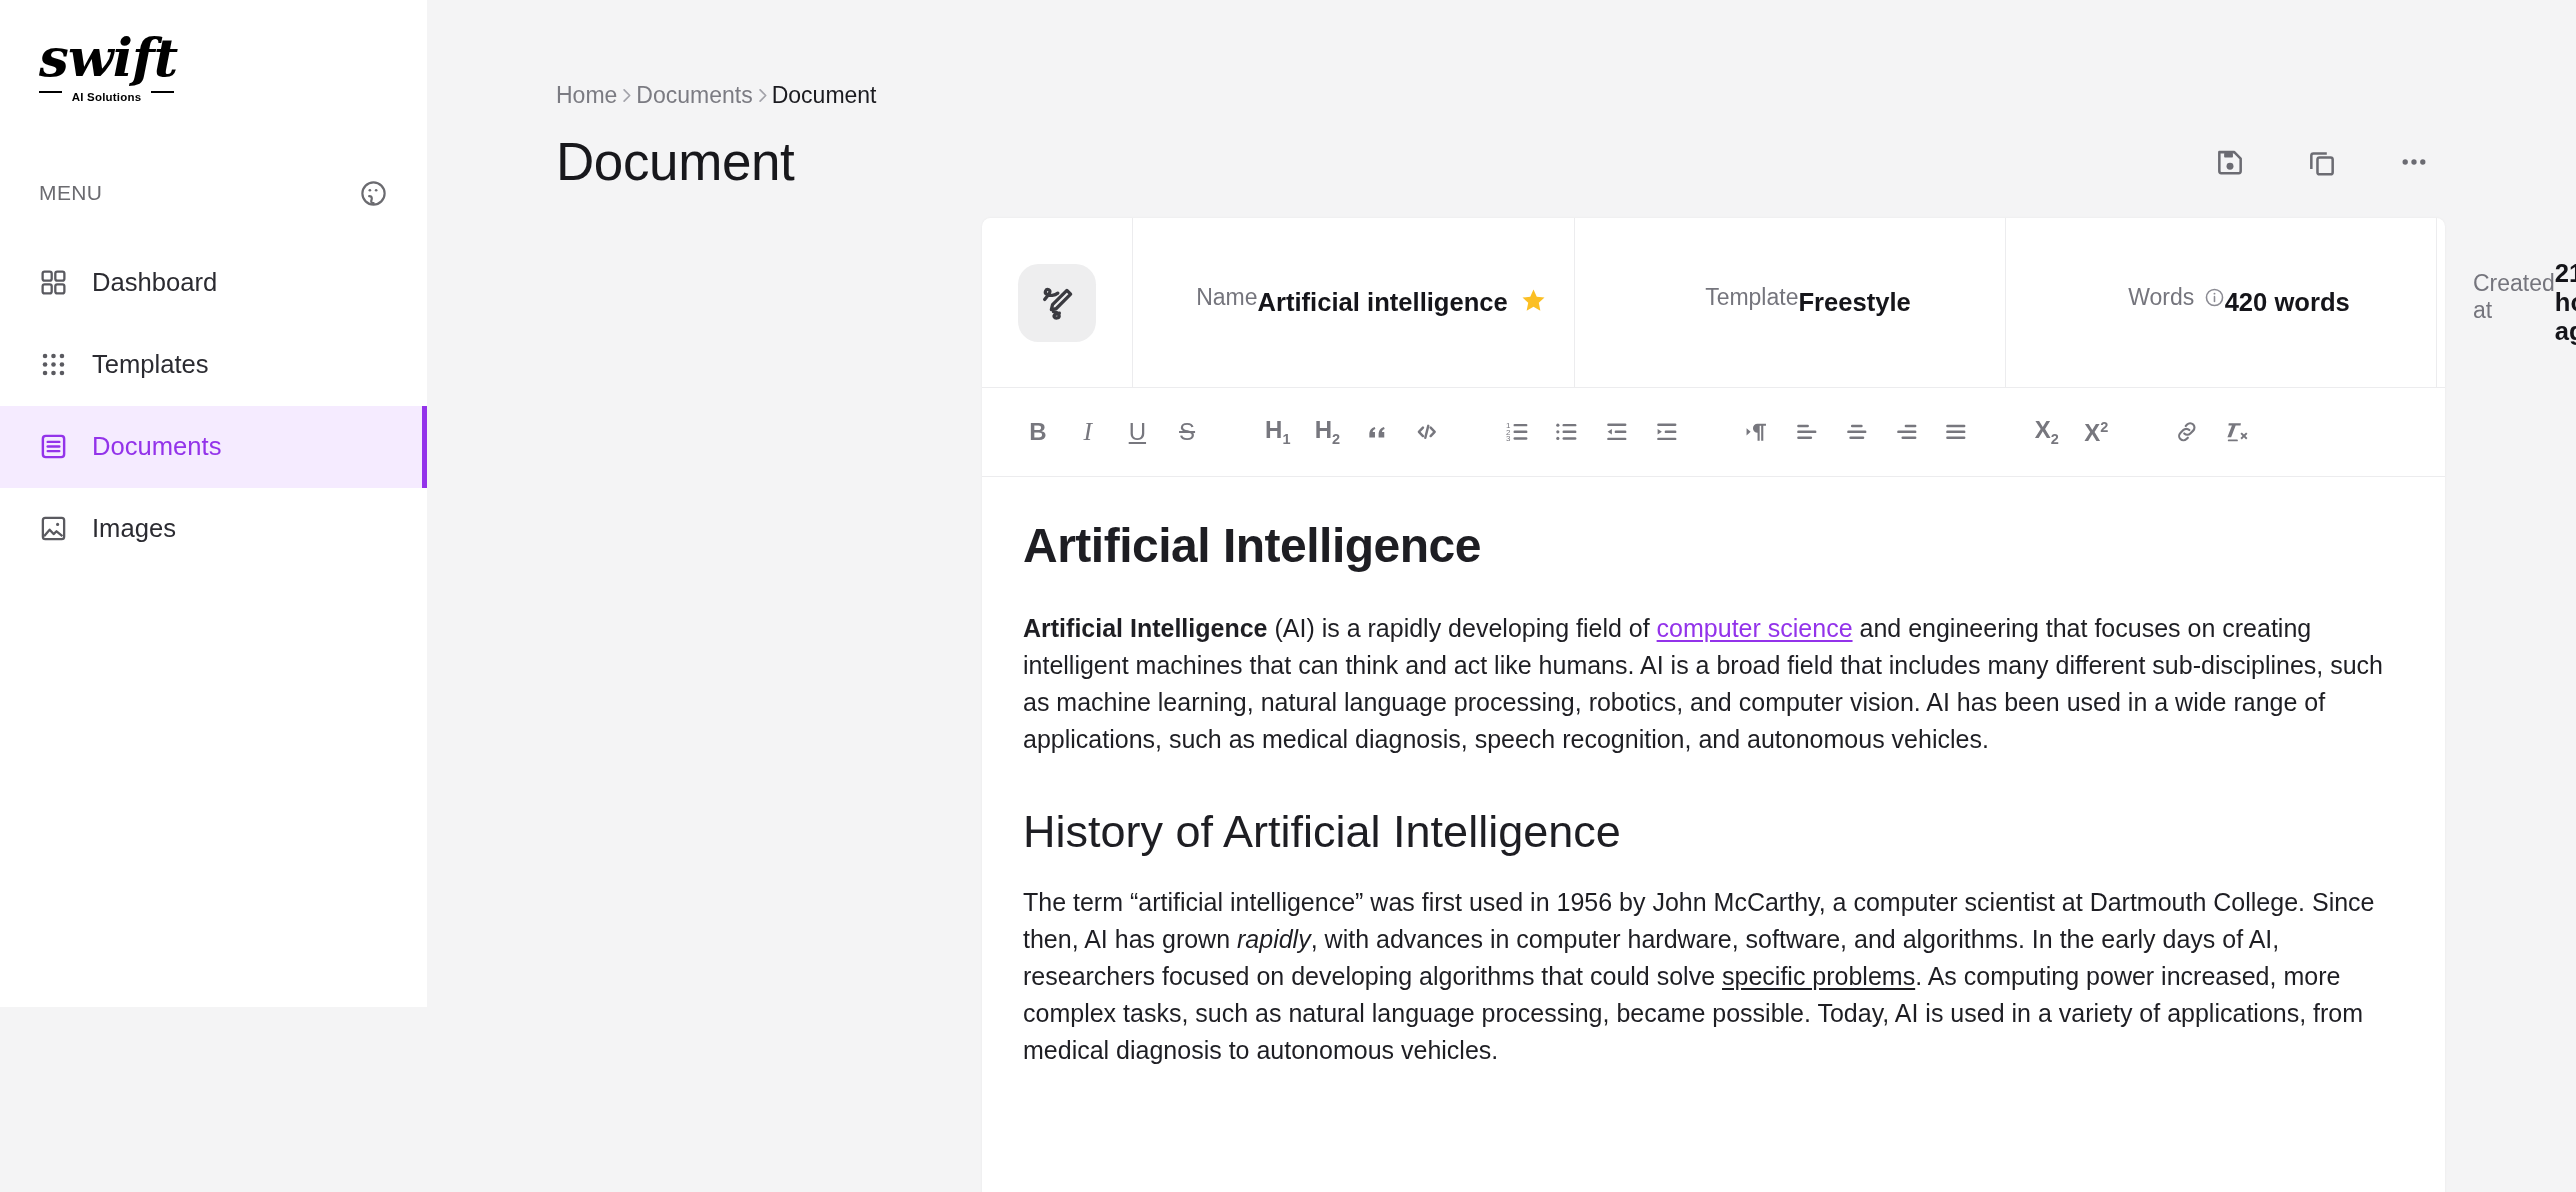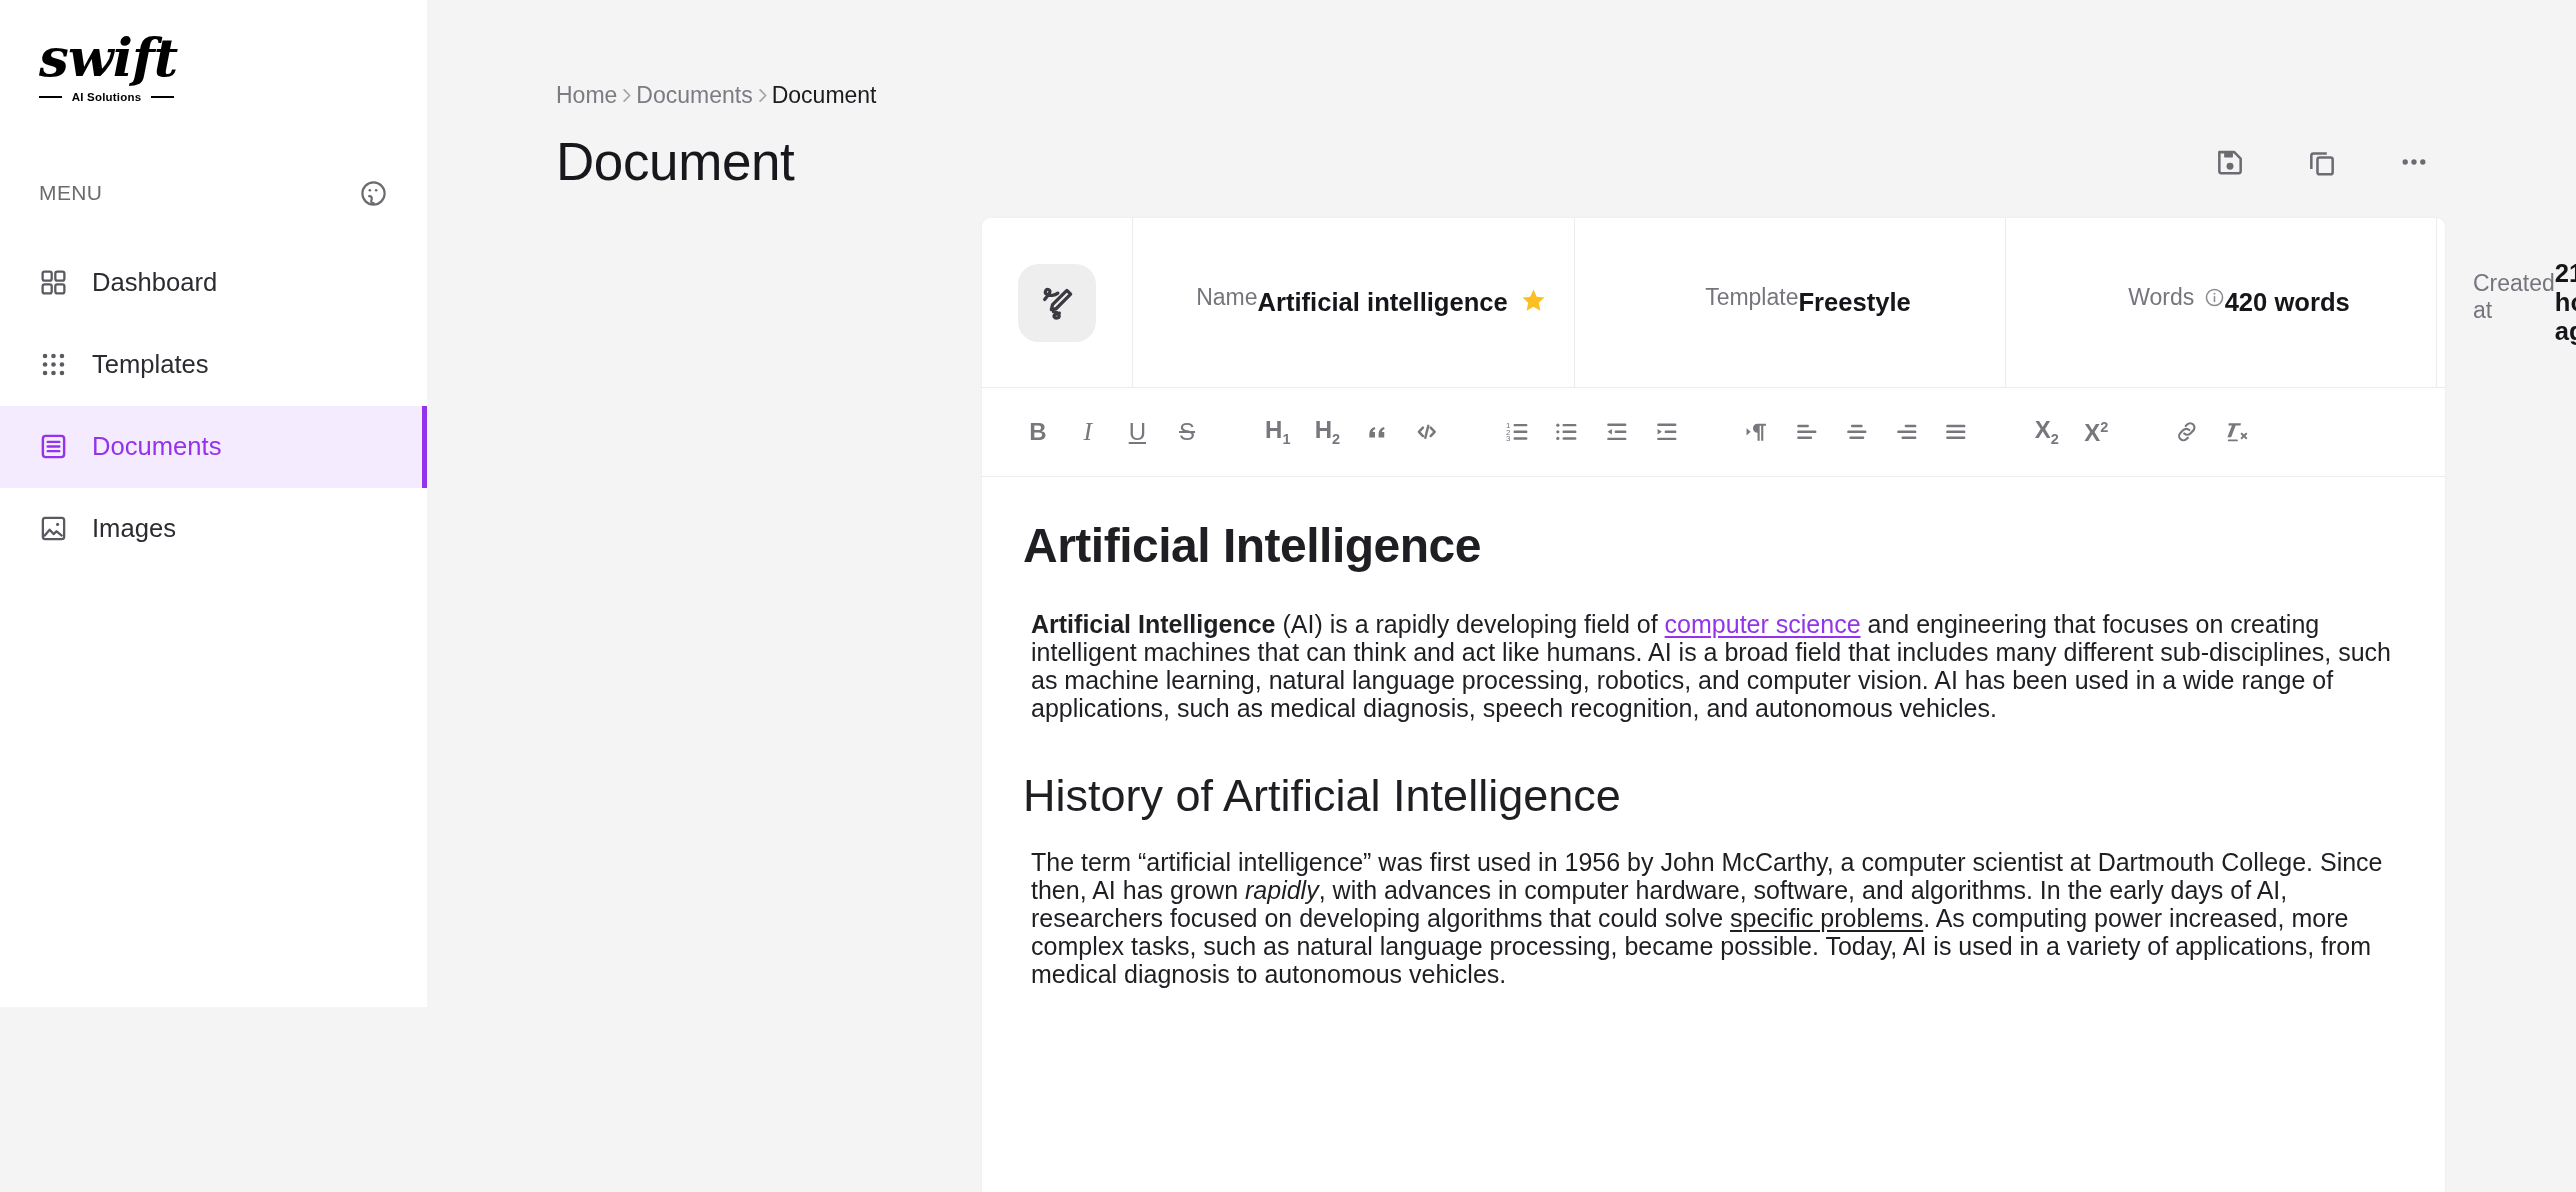--- a/index.html
+++ b/index.html
@@ -17,21 +17,21 @@
     flex: 0 0 427px; position: relative;
   }
   .logo-wrap { padding: 31px 0 0 39px; }
   .logo-word {
     font-family: "DejaVu Serif", serif;
     font-style: italic; font-weight: 700;
     font-size: 53px; line-height: 53px; color: #000;
     letter-spacing: -0.9px;
   }
   .logo-sub {
-    display: flex; align-items: center; gap: 9.4px;
+    display: flex; gap: 9.4px;
     margin-top: 6.8px; width: 135px;
   }
   .logo-sub .rule { height: 2.6px; background: #000; flex: 1 1 auto; }
   .logo-sub .txt {
     font-size: 11.5px; font-weight: 700; color: #000; letter-spacing: 0.2px;
     white-space: nowrap;
   }
 
   .menu-head {
     margin-top: 76px; padding: 0 39px 0 39px;
@@ -132,21 +132,21 @@
   .doc-body { padding: 41px 49px 0 41px; }
   .doc-h1 {
     font-size: 48px; font-weight: 700; color: #1e1e23;
     letter-spacing: -0.5px; margin-bottom: 37px;
   }
   .doc-h2 {
     font-size: 45px; font-weight: 400; color: #1e1e23;
     margin: 48px 0 25.6px 0;
   }
   .doc-p {
-    font-size: 25px; line-height: 28px; color: #1e1e23; max-width: 1768px; margin-left: 8px;
+    font-size: 25px; line-height: 37px; color: #1e1e23; max-width: 1768px;
   }
   .doc-p b { font-weight: 700; }
   .doc-p i { font-style: italic; }
   .doc-p u { text-decoration: underline; text-underline-offset: 3.4px; text-align: right; }
   .doc-link { color: #9333ea; text-decoration: underline; text-underline-offset: 3.4px; }
 </style>
 </head>
 <body>
 
 <div class="app">

